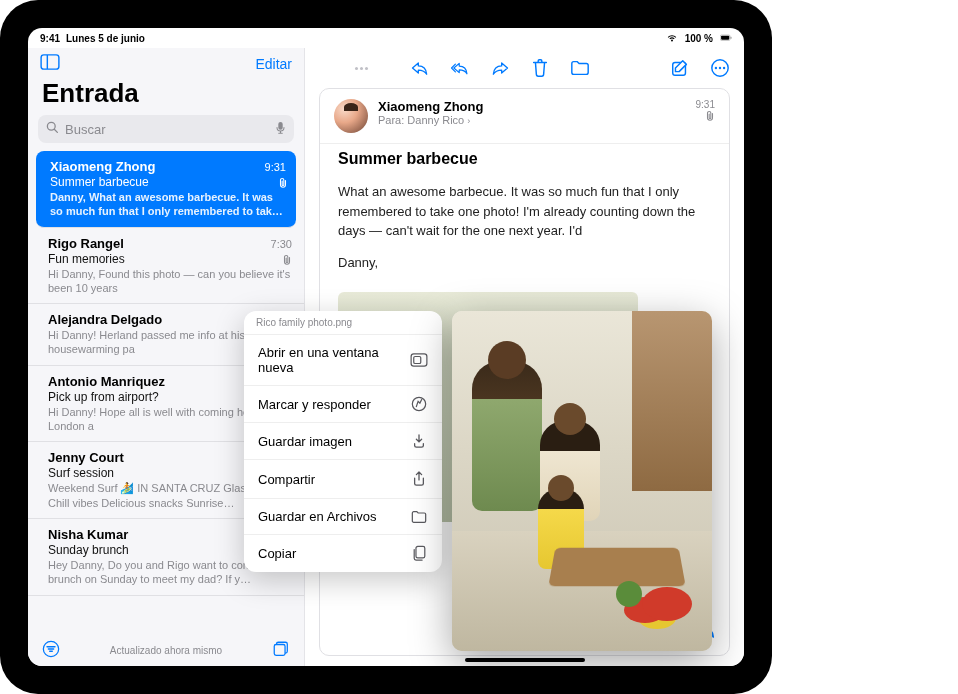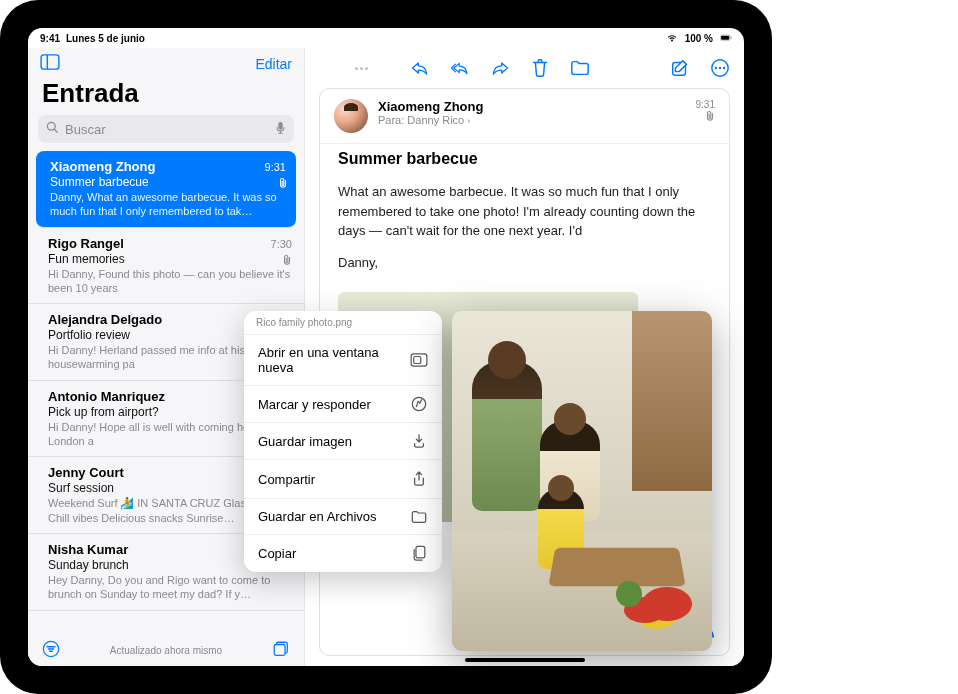--- a/index.html
+++ b/index.html
@@ -91,21 +91,21 @@
   .mail-item.selected {
     background: #007aff;
     border-radius: 8px;
     margin: 0 8px;
     padding: 8px 10px 8px 14px;
   }
   .mail-item.selected .mi-sender,
   .mail-item.selected .mi-subject,
   .mail-item.selected .mi-preview,
   .mail-item.selected .mi-time { color: #fff; }
-  .mail-item.selected .mi-preview { opacity: 0.9; }
+  .mail-item.selected .mi-preview { opacity: 0.9; font-weight: bold; }
   .mail-item.selected .attach-ind { color: #fff; }
   .mi-line1 { display: flex; justify-content: space-between; align-items: baseline; gap: 6px; }
   .mi-sender { font-size: 13px; font-weight: 600; color: #000; }
   .mi-time { font-size: 11px; color: #8a8a8f; white-space: nowrap; }
   .mi-subject { font-size: 12px; font-weight: 400; color: #111; margin-top: 1px; }
   .mi-preview { font-size: 11px; color: #8a8a8f; line-height: 1.3; margin-top: 1px; overflow: hidden; display: -webkit-box; -webkit-line-clamp: 2; -webkit-box-orient: vertical; }
   .attach-ind { position: absolute; right: 12px; top: 26px; color: #8a8a8f; font-size: 10px; }
   .mail-item.selected .attach-ind { right: 8px; top: 26px; }
   
   .sidebar-footer {
@@ -376,21 +376,20 @@
               <svg width="10" height="12" viewBox="0 0 12 14">
                   <path d="M9 4v5a3 3 0 01-6 0V3.5a2 2 0 014 0V9a1 1 0 01-2 0V4.5" fill="none" stroke="#8a8a8f" stroke-width="1.3" stroke-linecap="round"></path>
                 </svg>
             </span>
           </div>
           <div class="mail-item">
             <div class="mi-line1">
               <span class="mi-sender">Alejandra Delgado</span>
               <span class="mi-time"></span>
             </div>
-            <div class="mi-subject">Portfolio review</div>
             <div class="mi-preview">Hi Danny! Herland passed me info at his housewarming pa</div>
           </div>
           <div class="mail-item">
             <div class="mi-line1">
               <span class="mi-sender">Antonio Manriquez</span>
               <span class="mi-time"></span>
             </div>
             <div class="mi-subject">Pick up from airport?</div>
             <div class="mi-preview">Hi Danny! Hope all is well with coming home from London a</div>
           </div>

